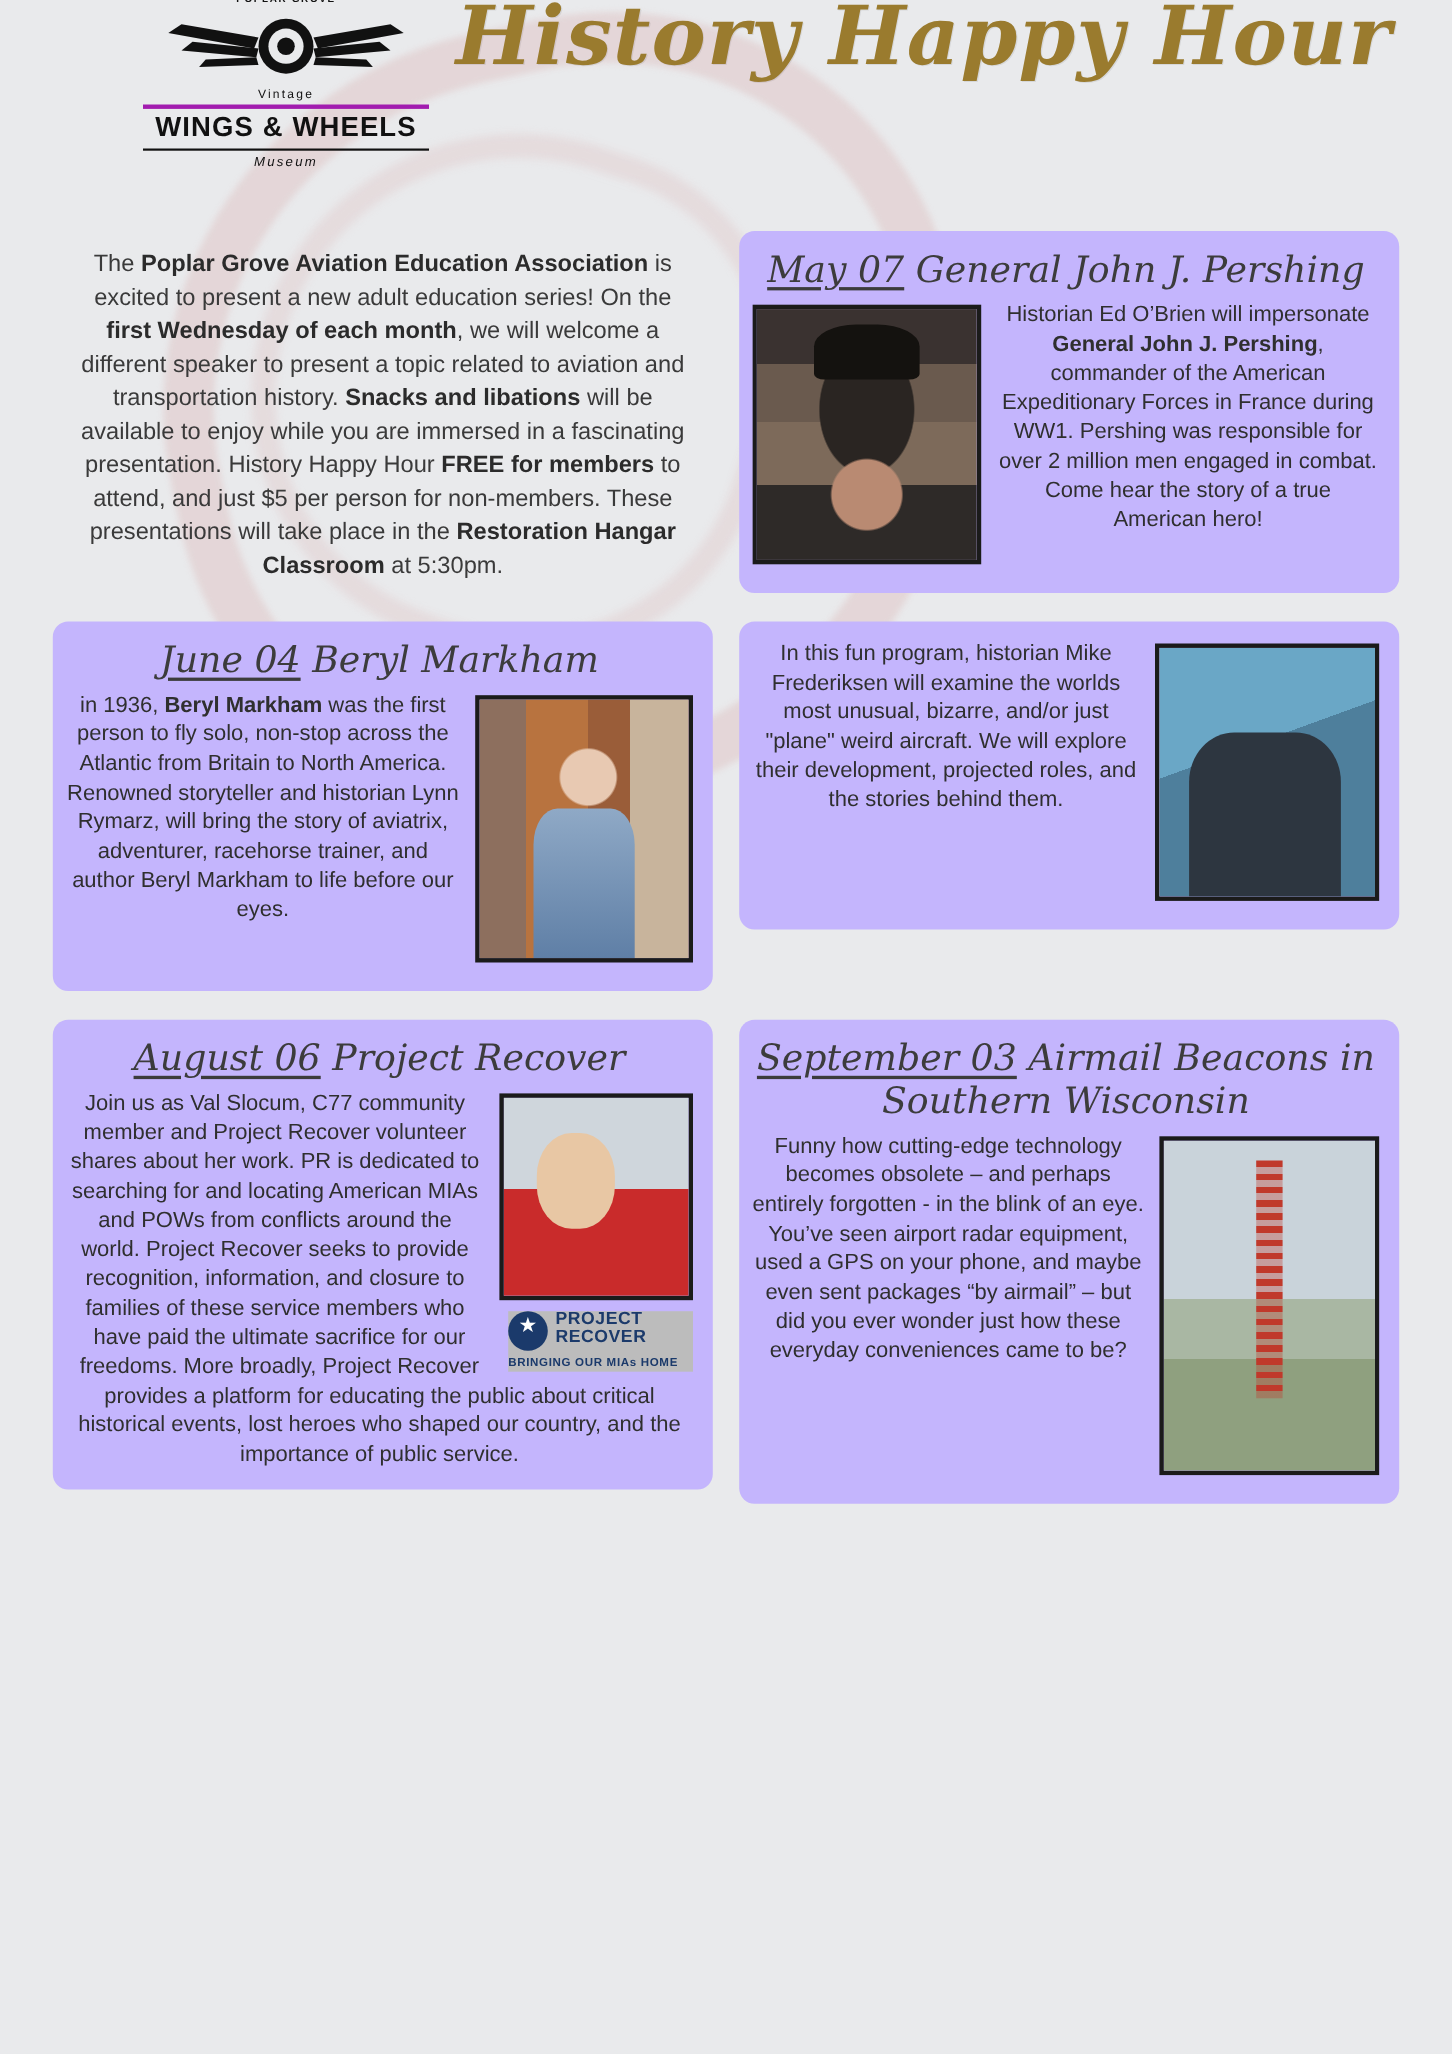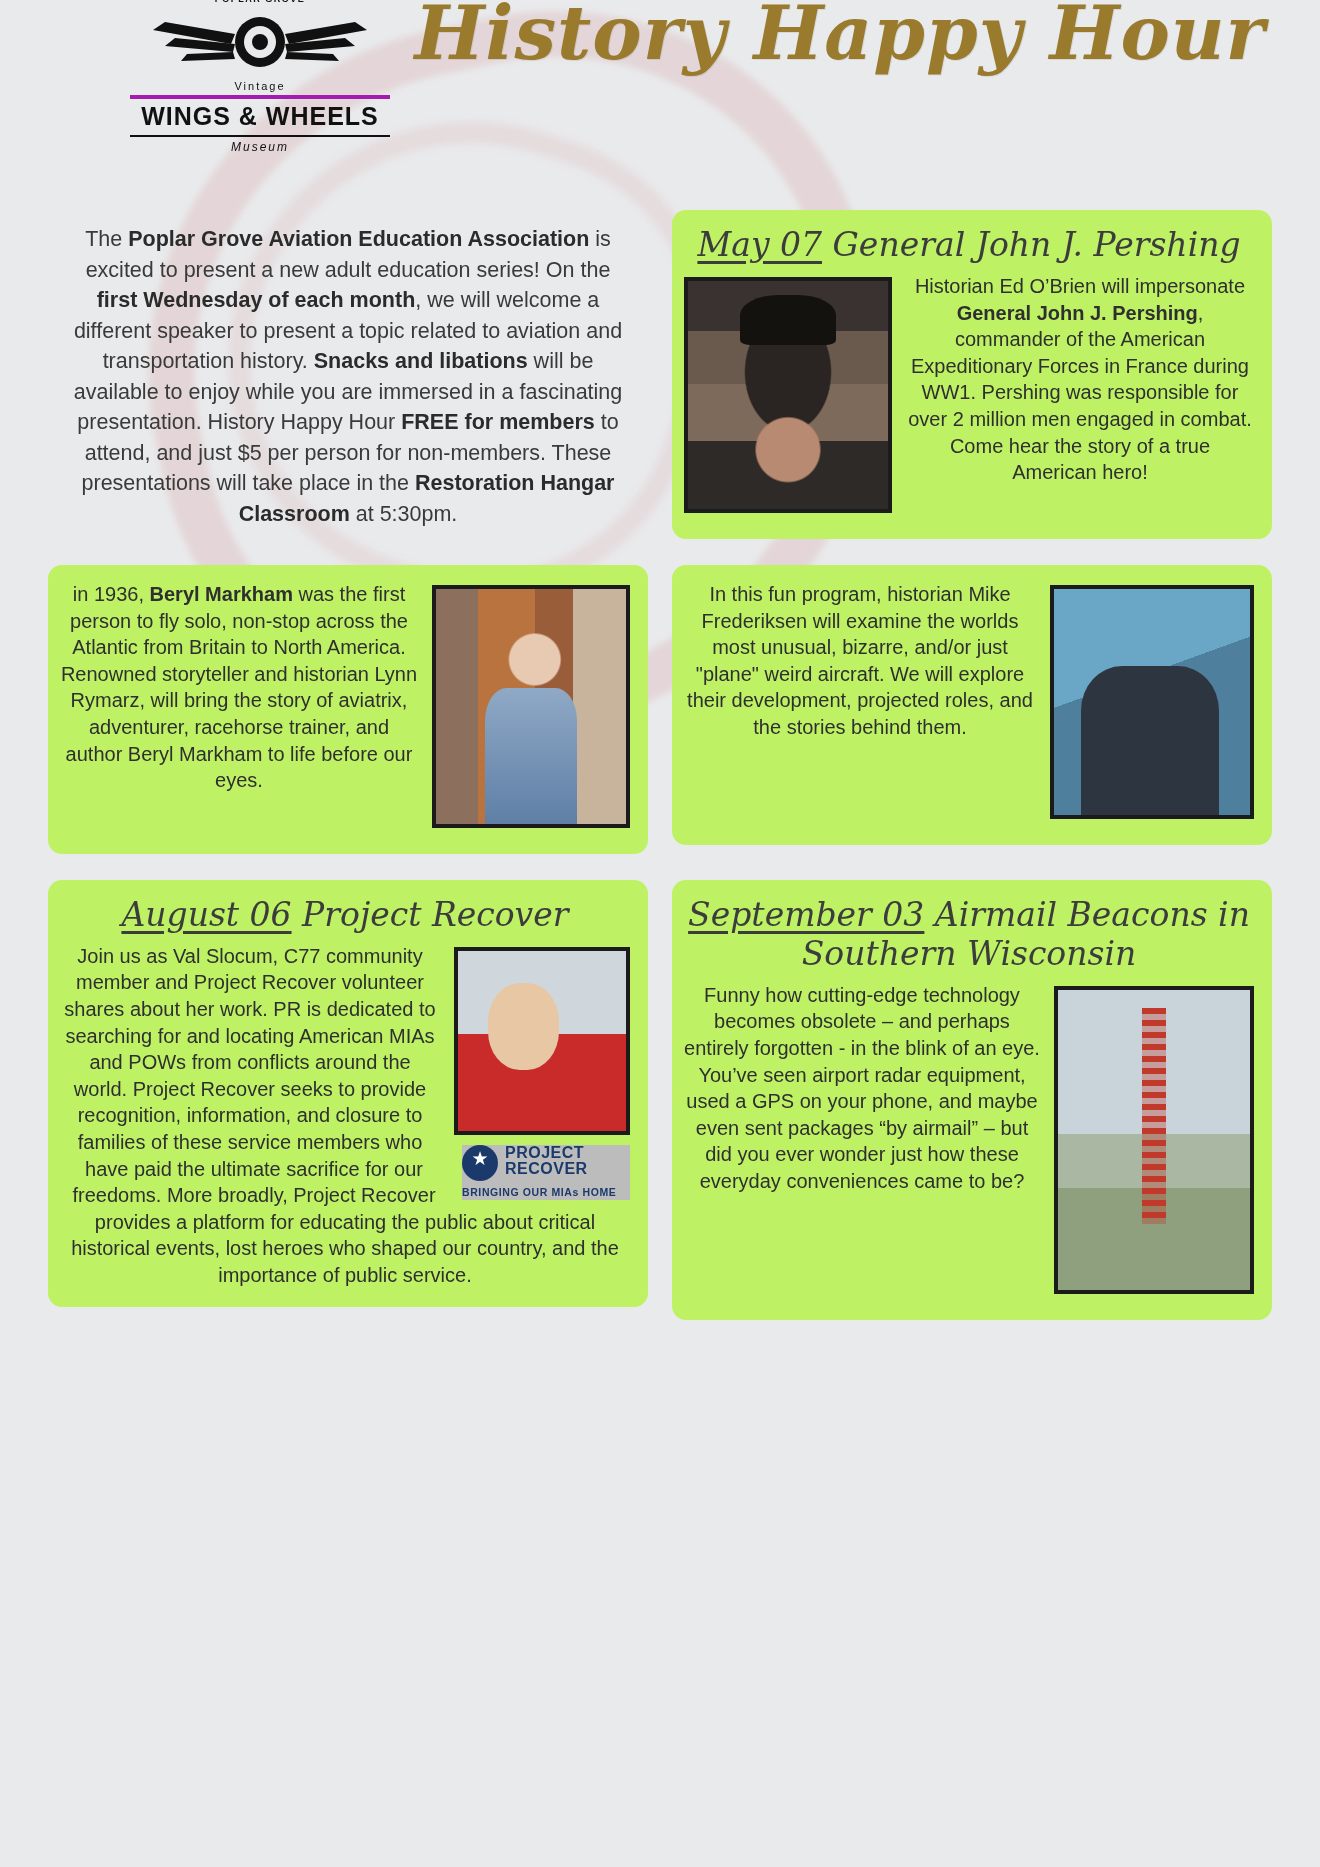--- a/index.html
+++ b/index.html
@@ -122,21 +122,21 @@
   .intro {
     padding: 14px 22px 0 22px;
     font-size: 21.5px;
     line-height: 1.42;
     text-align: center;
     color: #3a3a3a;
   }
   .intro b { font-weight: bold; color: #2b2b2b; margin-top: 24px; }
 
   .card {
-    background: #bef264;
+    background: #c4b5fd;
     border-radius: 14px;
     padding: 16px 18px 18px 12px;
     box-sizing: border-box;
   }
   .card-title {
     font-family: "DejaVu Serif", serif;
     font-style: italic;
     font-size: 33px;
     color: #3c3c3c;
     text-align: center;
@@ -285,20 +285,23 @@
           <span>Historian Ed O’Brien will impersonate <b>General John J. Pershing</b>, commander of the American Expeditionary Forces in France during WW1. Pershing was responsible for over 2 million men engaged in combat. Come hear the story of a true American hero!</span>
           <div class="spacer-clear"></div>
         </div>
       </div>
     </div>
   </div>
 
   <div class="row">
     <div class="col-left">
       <div class="card">
+        <div class="card-title">
+          <span class="u">June 04</span><span> Beryl Markham</span>
+        </div>
         <div class="card-body flow">
           <div class="photo right">
             <div class="ph-markham"></div>
           </div>
           <span>in 1936, <b>Beryl Markham</b> was the first person to fly solo, non-stop across the Atlantic from Britain to North America. Renowned storyteller and historian Lynn Rymarz, will bring the story of aviatrix, adventurer, racehorse trainer, and author Beryl Markham to life before our eyes.</span>
           <div class="spacer-clear"></div>
         </div>
       </div>
     </div>
     <div class="col-right">

